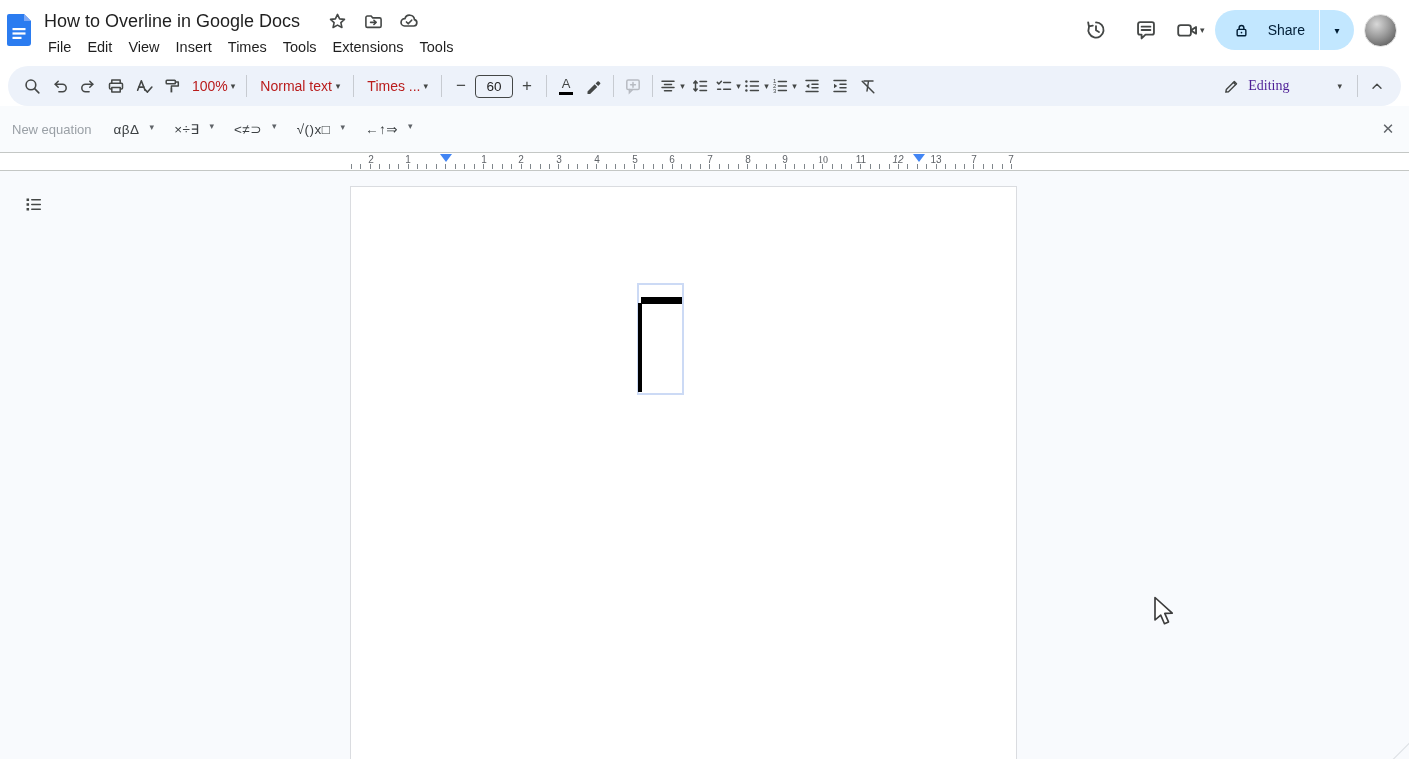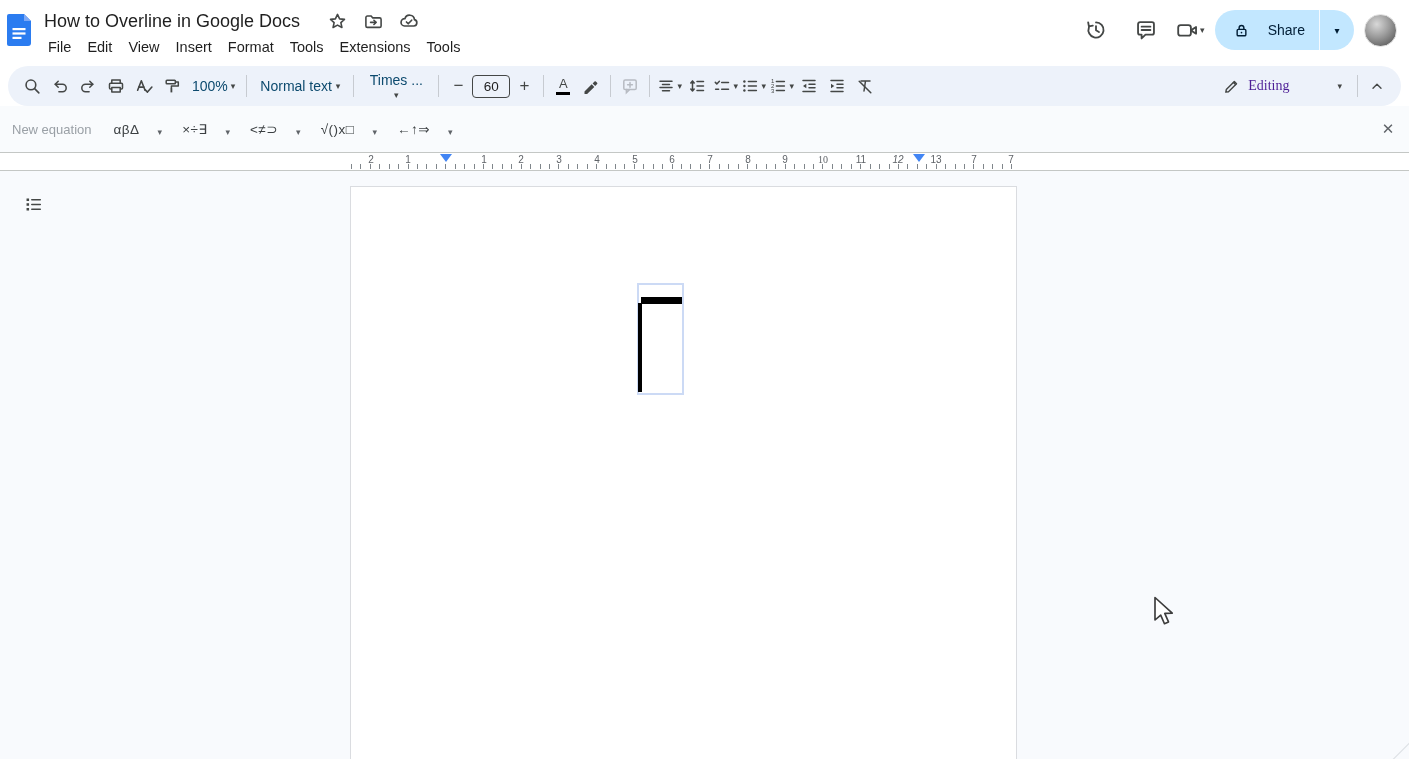--- a/index.html
+++ b/index.html
@@ -32,40 +32,40 @@
     background:radial-gradient(circle at 38% 30%, #d8d8d8 0%, #9a9a9a 45%, #565656 90%);
     border:1px solid #e0e0e0; }
   .caret { font-size:9px; color:#444746; line-height:1; }
 
   
   .toolbar { position:absolute; left:8px; top:66px; width:1393px; height:40px; background:#edf2fa;
     border-radius:20px; display:flex; align-items:center; padding:0 10px; }
   .icon-btn { min-width:28px; height:28px; display:flex; align-items:center; justify-content:center;
     border-radius:4px; cursor:pointer; gap:3px; }
   .tb-sep { width:1px; height:22px; background:#c7cbd1; margin:0 5px; }
-  .tb-label { font-size:14px; color:#0c4a6e; white-space:nowrap; }
+  .tb-label { font-size:14px; color:#b91c1c; white-space:nowrap; }
   .zoom-btn { padding:0 6px; }
   .styles-btn { padding:0 8px; min-width:96px; justify-content:space-between; }
-  .font-btn { padding:0 8px; min-width:74px; justify-content:space-between;flex-direction:column; }
+  .font-btn { padding:0 8px; min-width:74px; justify-content:space-between; }
   .font-size-box { width:38px; height:23px; border:1.5px solid #444746; border-radius:4px;
     display:flex; align-items:center; justify-content:center; font-size:13.5px; color:#1f1f1f; background:transparent; }
   .pm { font-size:17px; color:#444746; }
   .textcolor { display:flex; flex-direction:column; align-items:center; line-height:1; }
   .textcolor .a { font-size:13px; color:#444746; font-weight:500; }
   .textcolor .bar { width:14px; height:3.5px; background:#000; margin-top:1.5px; }
   .toolbar-right { margin-left:auto; display:flex; align-items:center; }
   .mode-btn { display:flex; align-items:center; gap:8px; padding:0 10px; height:28px; border-radius:4px; cursor:pointer; }
   .mode-label { font-size:14px; color:#4c1d95; margin-right:40px;font-family:Liberation Serif, serif; }
 
   
   .equation-bar { position:absolute; left:0; top:106px; width:1409px; height:46px; background:#f9fbfd;
     display:flex; align-items:center; padding:0 12px; }
   .new-eq { font-size:13px; color:#9aa0a6; margin-right:22px; cursor:pointer; }
   .eq-groups { display:flex; align-items:center; gap:20px; }
-  .eq-group { display:flex; align-items:flex-end; gap:18px; cursor:pointer; }
+  .eq-group { display:flex; align-items:flex-start; gap:10px; cursor:pointer; }
   .eq-label { font-size:13.5px; color:#3c4043; letter-spacing:0.5px; }
   .eq-caret { font-size:9px; color:#5f6368; }
   .eq-close { position:absolute; right:8px; top:50%; transform:translateY(-50%); width:26px; height:26px;
     display:flex; align-items:center; justify-content:center; color:#5f6368; font-size:15px; cursor:pointer; }
 
   
   .ruler { position:absolute; left:0; top:152px; width:1409px; height:19px; background:#fff;
     border-top:1px solid #c4c7c5; border-bottom:1px solid #c4c7c5; }
   .ruler-ticks { position:absolute; left:351px; width:666px; bottom:1px; height:5px;
     background-image:repeating-linear-gradient(to right, #80868b 0, #80868b 1px, transparent 1px, transparent 9.43px); }
@@ -124,21 +124,21 @@
       </span>
     </span>
   </div>
 
   <div class="menubar">
 
   <span class="menu-item">File</span>
       <span class="menu-item">Edit</span>
       <span class="menu-item">View</span>
       <span class="menu-item">Insert</span>
-      <span class="menu-item">Format</span>
+      <span class="menu-item">Times</span>
       <span class="menu-item">Tools</span>
       <span class="menu-item">Extensions</span>
       <span class="menu-item">Tools</span>
     </div>
 
   <div class="header-right">
     <span class="hbtn">
       <svg width="22" height="22" viewBox="0 0 18 18" class="ico" stroke-width="1.4">
           <path d="M9 2.8 a6.2 6.2 0 1 1-5.8 4"></path>
           <path d="M2.6 2.8 l.6 3.2 3.2-.6"></path>

